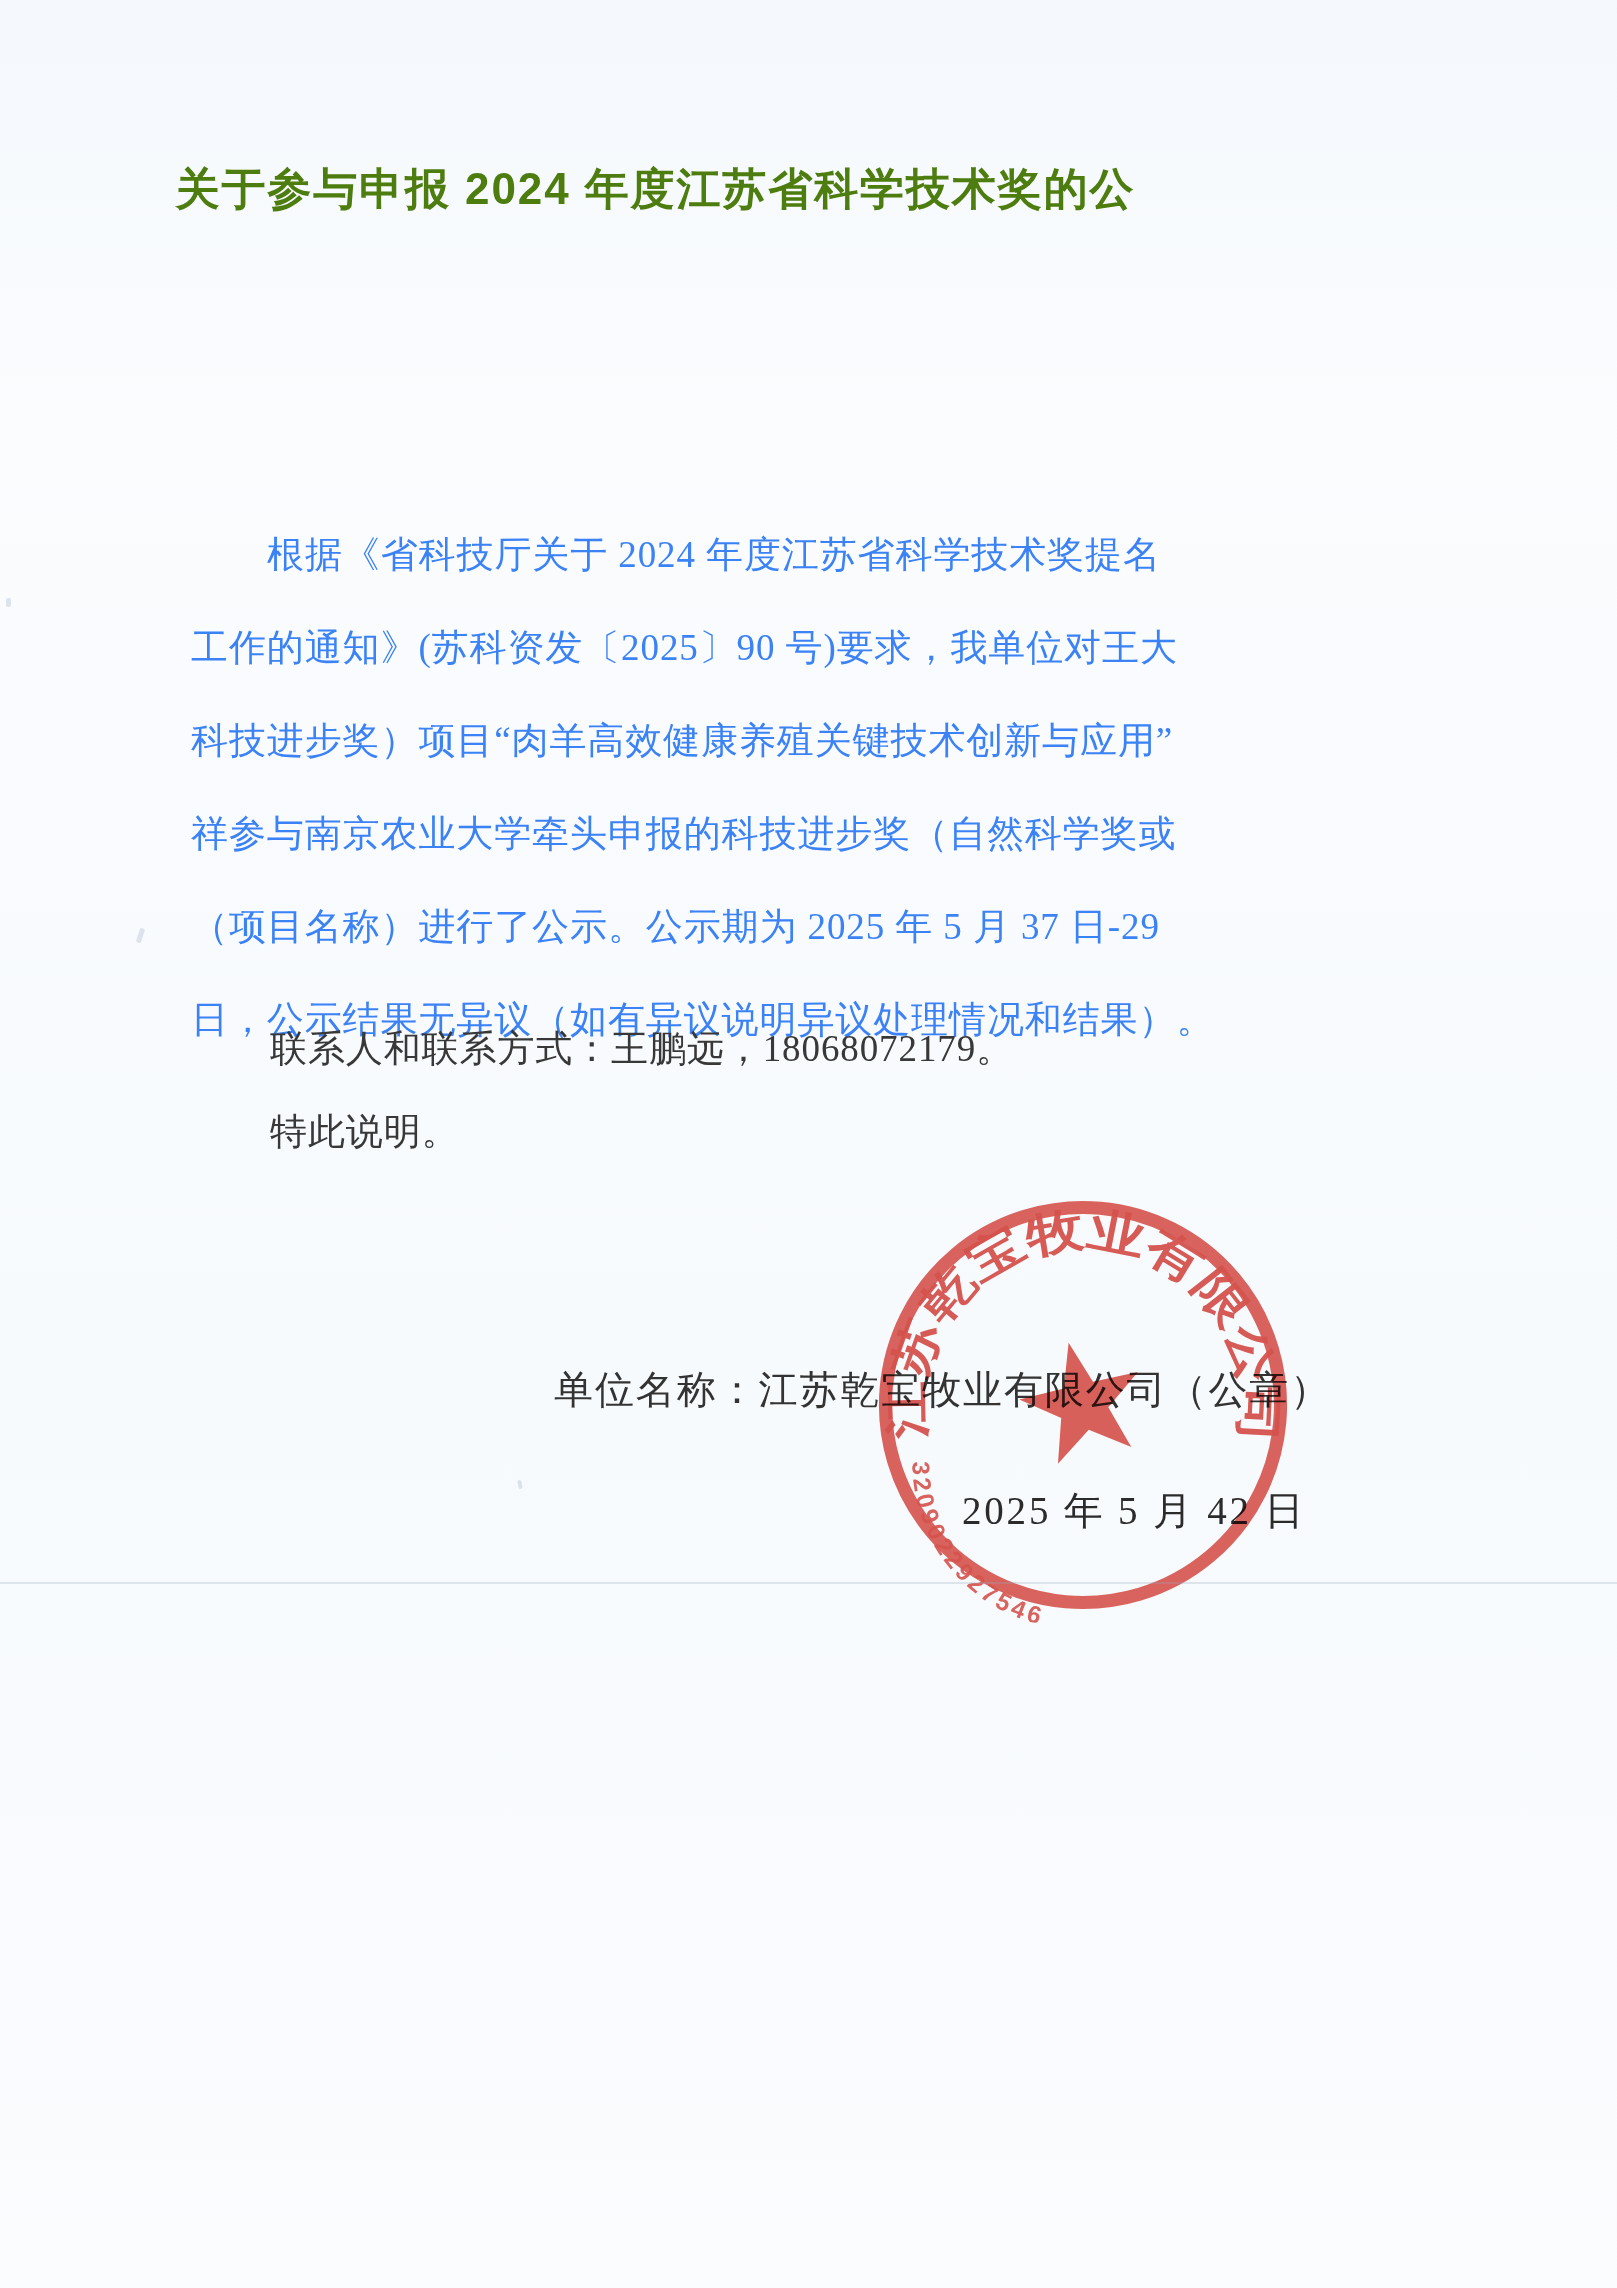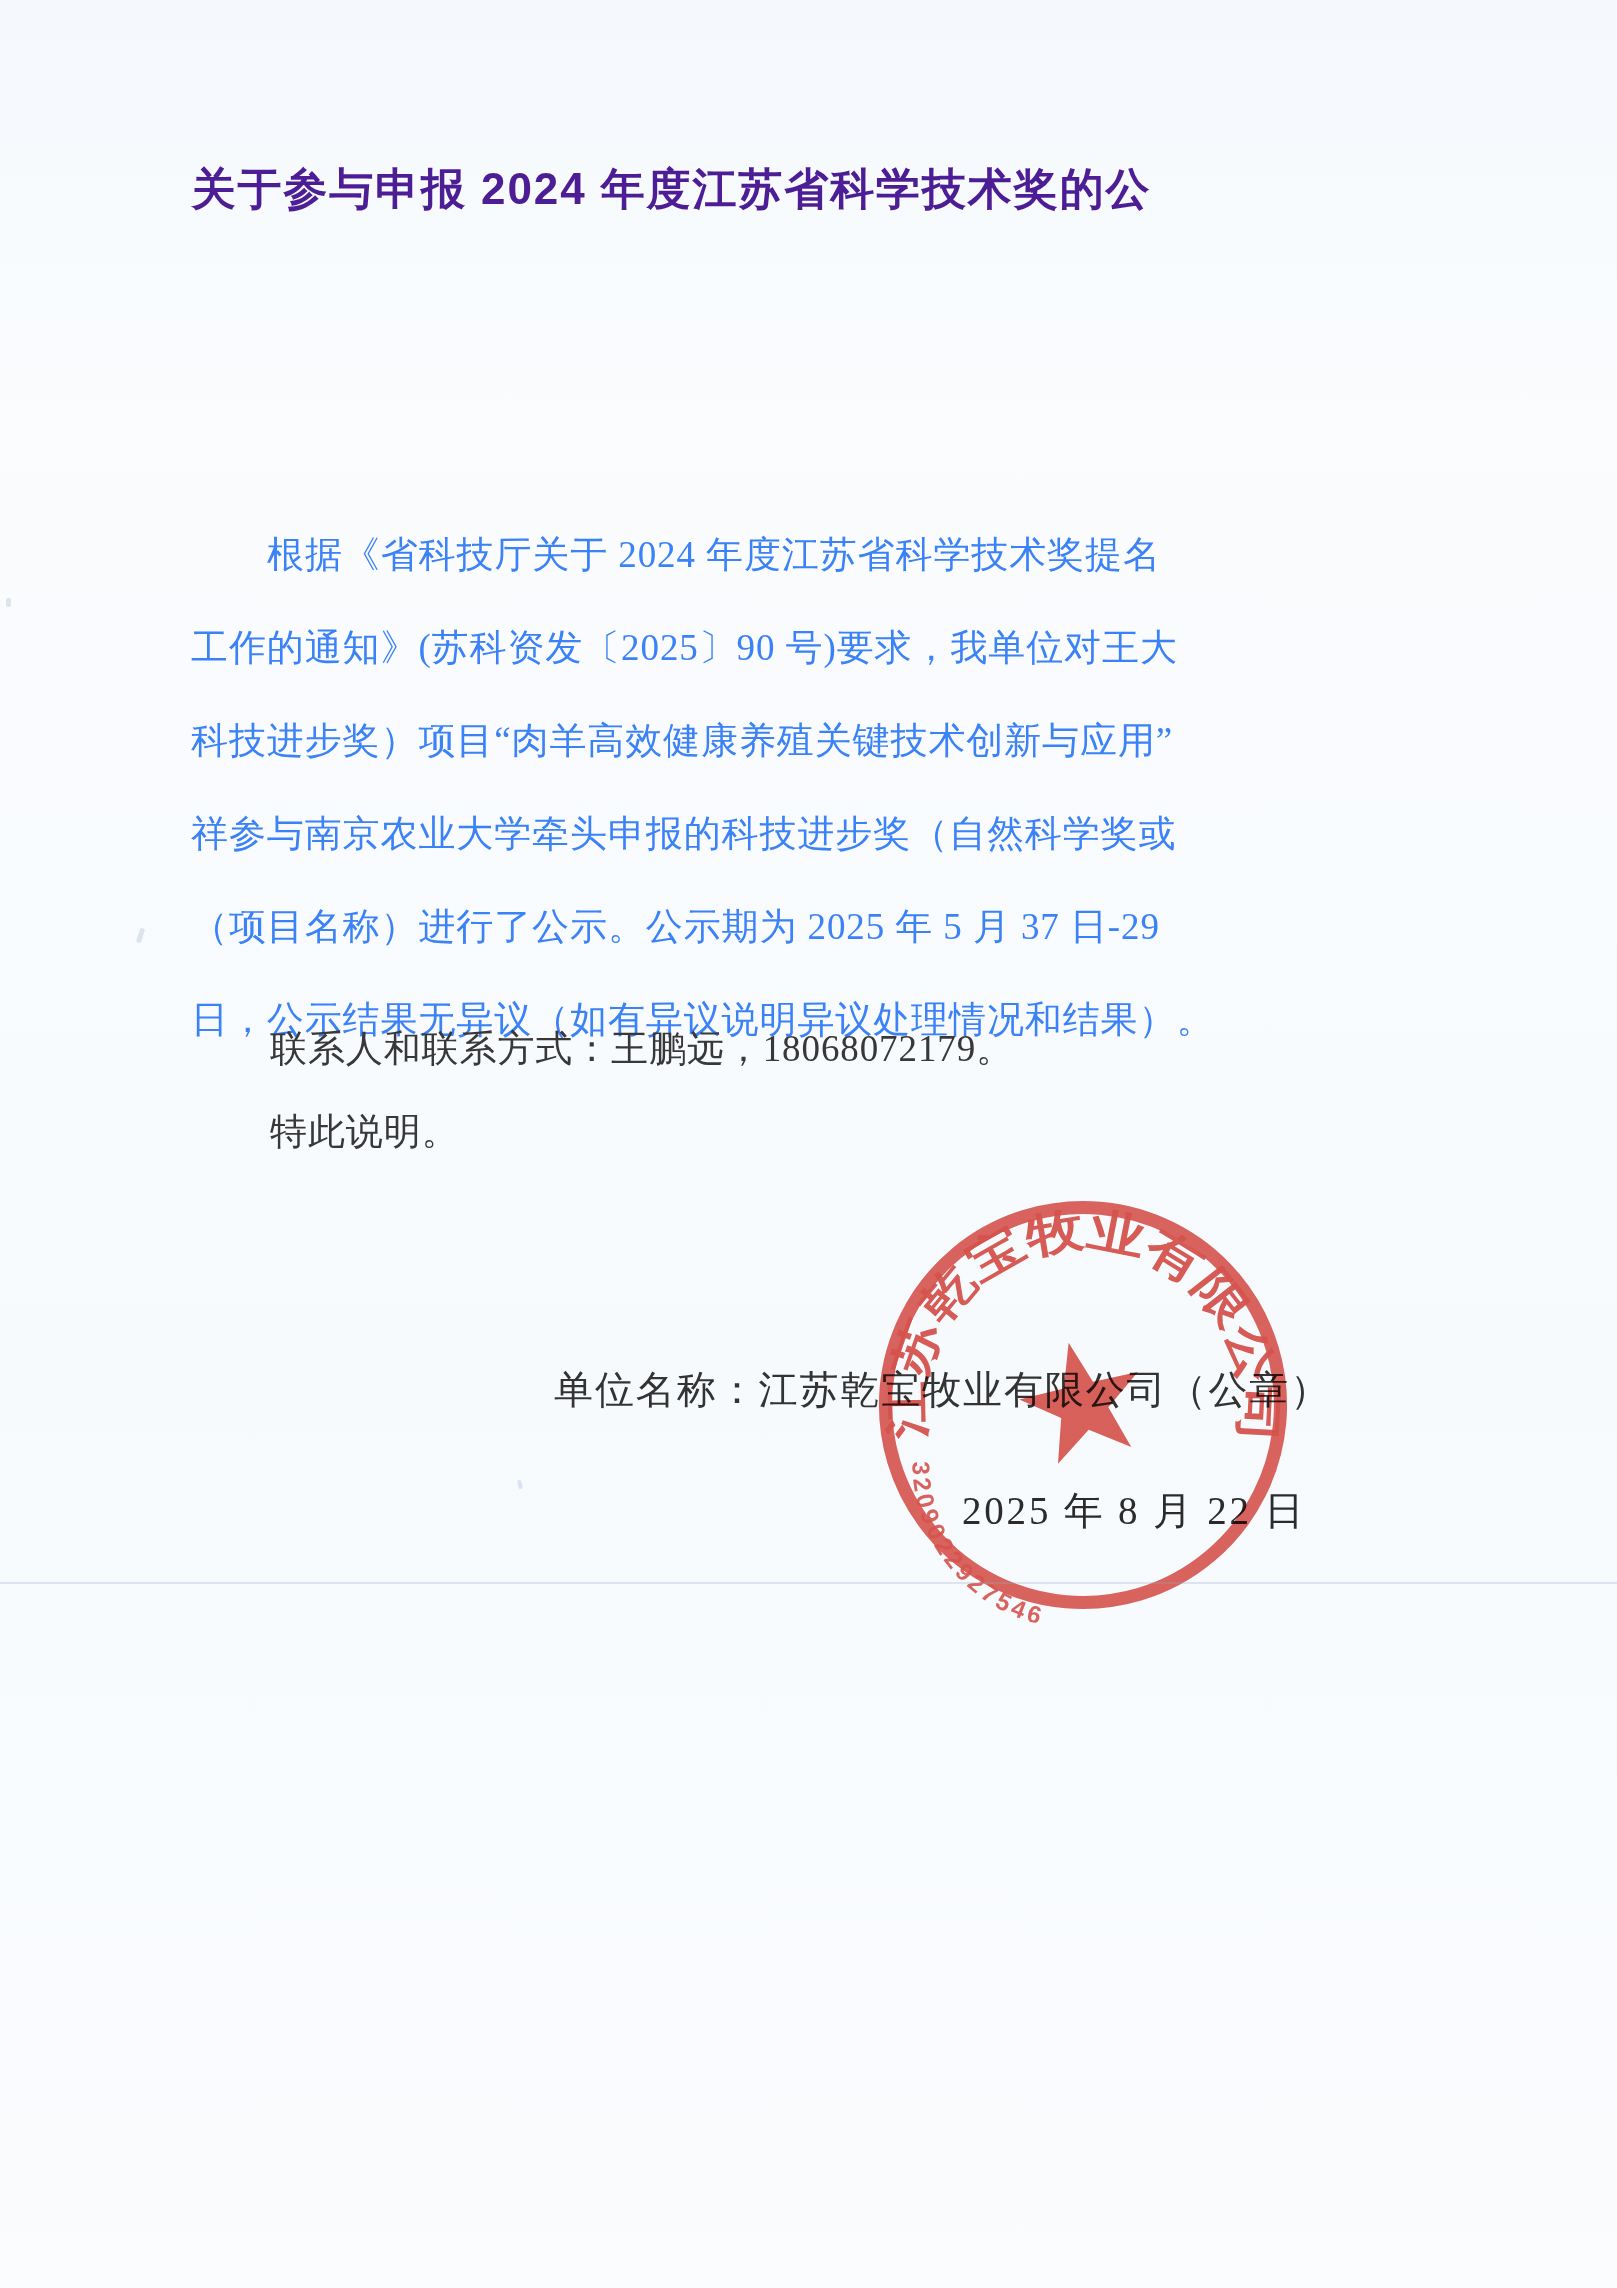--- a/index.html
+++ b/index.html
@@ -18,26 +18,26 @@
   }
   
   .paper::before{
     content:"";
     position:absolute;inset:0;
     background:linear-gradient(180deg, rgba(235,242,250,.35) 0%, rgba(255,255,255,0) 18%, rgba(238,244,250,.25) 60%, rgba(255,255,255,0) 100%);
     pointer-events:none;
   }
   .doc-title{
     position:absolute;
-    left:112px;
+    left:96px;
     width:1119px;
     text-align:center;
     font-family:"Liberation Sans", sans-serif;
     font-weight:700;
-    color:#4c1d95;
+    color:#4d7c0f;
     font-size:44px;
     letter-spacing:1.9px;
     white-space:nowrap;
   }
   .title-line1{top:160px;}
   .title-line2{top:250px;}
   .body-block{
     position:absolute;
     left:191px;
     top:508px;
@@ -102,21 +102,21 @@
     <div class="body-line">（项目名称）进行了公示。公示期为 2025 年 5 月 37 日-29</div>
     <div class="body-line">日，公示结果无异议（如有异议说明异议处理情况和结果）。</div>
   </div>
 
   <div class="para-line contact-line">联系人和联系方式：王鹏远，18068072179。</div>
 
   <div class="para-line closing-line">特此说明。</div>
 
   <div class="para-line signature-line">单位名称：江苏乾宝牧业有限公司（公章）</div>
 
-  <div class="para-line date-line">2025 年 8 月 22 日</div>
+  <div class="para-line date-line">2025 年 5 月 42 日</div>
 
   <svg class="stamp" viewBox="0 0 470 470" aria-hidden="true">
     <circle cx="235" cy="235" r="210" fill="none" stroke="#d9453d" stroke-width="14" opacity="0.9"></circle>
     <path id="arcName" d="M 73,288 A 170,170 0 1 1 397,288" fill="none"></path>
     <path id="arcSerial" d="M 62,265 A 176,176 0 1 0 408,265" fill="none"></path>
     <text font-size="50" font-weight="700" fill="#d9453d" font-family="Liberation Serif, serif" opacity="0.95">
       <textPath href="#arcName" startOffset="4" textLength="606" lengthAdjust="spacingAndGlyphs">江苏乾宝牧业有限公司</textPath>
     </text>
     <path d="M235,167 L250.9,213.2 L299.7,214 L260.7,243.3 L275,290 L235,262 L195,290 L209.3,243.3 L170.3,214 L219.1,213.2 Z" fill="#d9453d" opacity="0.92" transform="rotate(-18 235 235)"></path>
     <text font-size="26" font-weight="700" fill="#d9453d" font-family="Liberation Sans, sans-serif" letter-spacing="4" opacity="0.9">

